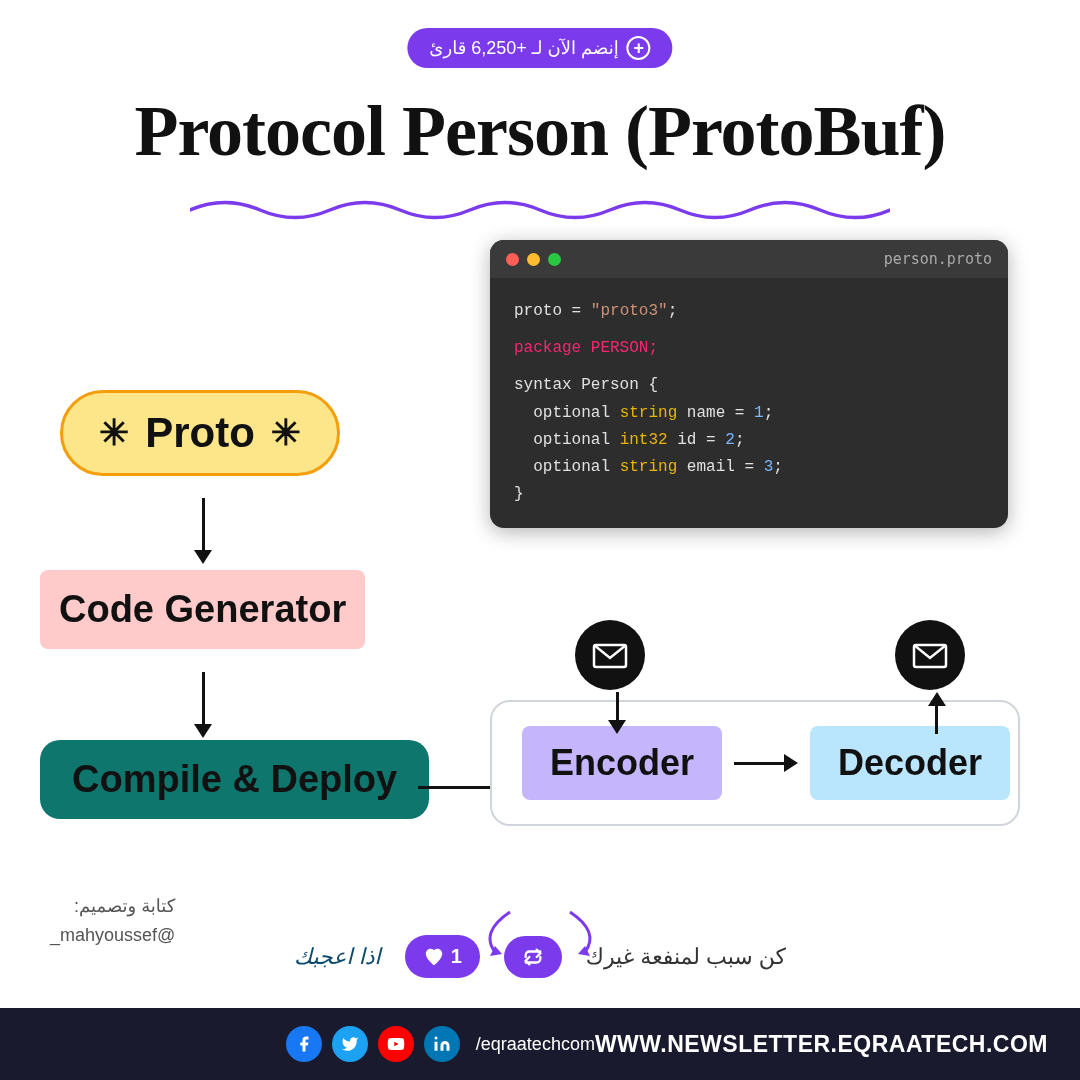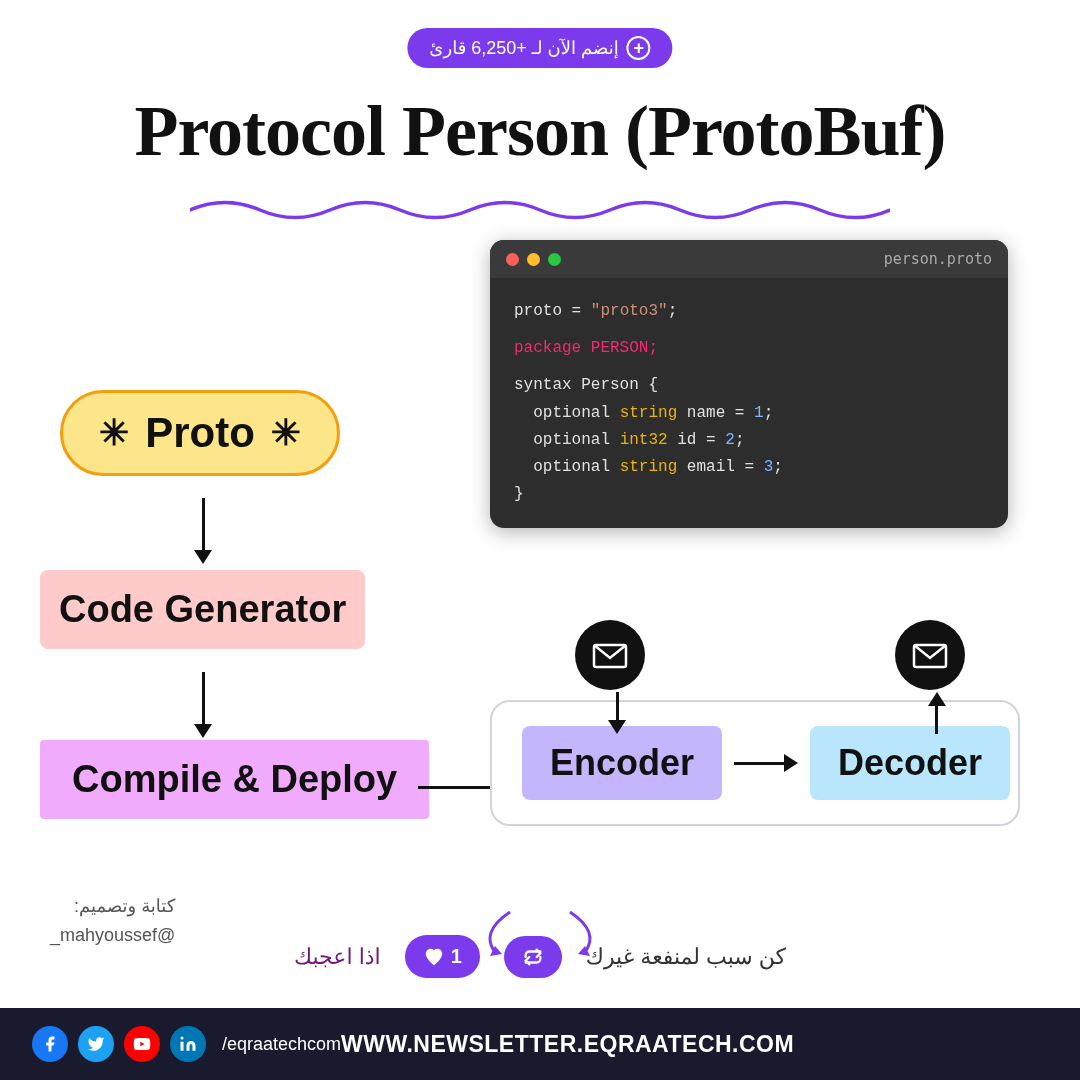--- a/index.html
+++ b/index.html
@@ -177,22 +177,22 @@
       font-size: 38px;
       font-weight: 900;
       color: #111;
     }
 
     
     .compile-box {
       position: absolute;
       top: 740px;
       left: 40px;
-      background: #f0abfc;
-      border-radius: 4px;
+      background: #0f766e;
+      border-radius: 20px;
       padding: 18px 32px;
       font-size: 38px;
       font-weight: 900;
       color: #111;
     }
 
     
     .enc-dec-container {
       position: absolute;
       top: 700px;
@@ -262,21 +262,21 @@
 
     
     .footer-bar {
       position: absolute;
       bottom: 0;
       left: 0; right: 0;
       height: 72px;
       background: #1a1a2e;
       display: flex;
       align-items: center;
-      justify-content: flex-start;
+      justify-content: flex-end;
       padding: 0 32px;
     }
     .footer-left {
       display: flex;
       align-items: center;
       gap: 16px;
       color: white;
       font-size: 16px;
     }
     .footer-social-icons {
@@ -435,21 +435,21 @@
 <svg style="position:absolute;bottom:118px;left:50%;transform:translateX(-50%);" width="200" height="60" viewBox="0 0 200 60">
 
   <path d="M 70 10 Q 40 30 55 50" stroke="#7c3aed" stroke-width="3" fill="none"></path>
   <polygon points="50,54 62,52 55,44" fill="#7c3aed"></polygon>
 
   <path d="M 130 10 Q 160 30 145 50" stroke="#7c3aed" stroke-width="3" fill="none"></path>
   <polygon points="150,54 138,52 145,44" fill="#7c3aed"></polygon>
 </svg>
 
 <div style="position:absolute;bottom:102px;left:0;right:0;display:flex;align-items:center;justify-content:center;gap:24px;">
-  <span style="font-size:22px;color:#701a75;direction:rtl;">اذا اعجبك</span>
+  <span style="font-size:22px;color:#0c4a6e;direction:rtl;font-style:italic;">اذا اعجبك</span>
 
   <div class="like-btn">
     <svg width="22" height="22" viewBox="0 0 24 24" fill="none">
       <path d="M12 21C12 21 3 14.5 3 8.5C3 5.42 5.42 3 8.5 3C10.24 3 11.78 3.93 12 5C12.22 3.93 13.76 3 15.5 3C18.58 3 21 5.42 21 8.5C21 14.5 12 21 12 21Z" fill="white"></path>
     </svg>
     <span>1</span>
   </div>
 
   <div class="repost-btn">
     <svg width="22" height="22" viewBox="0 0 24 24" fill="none">

